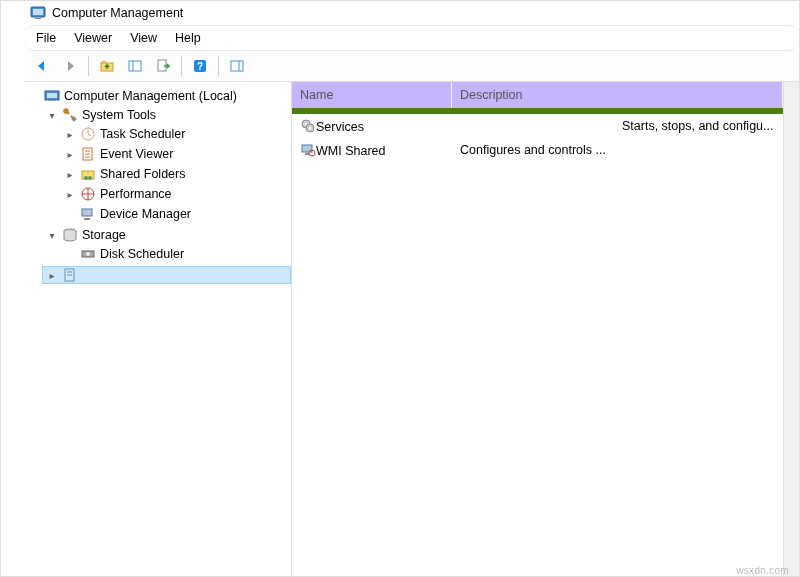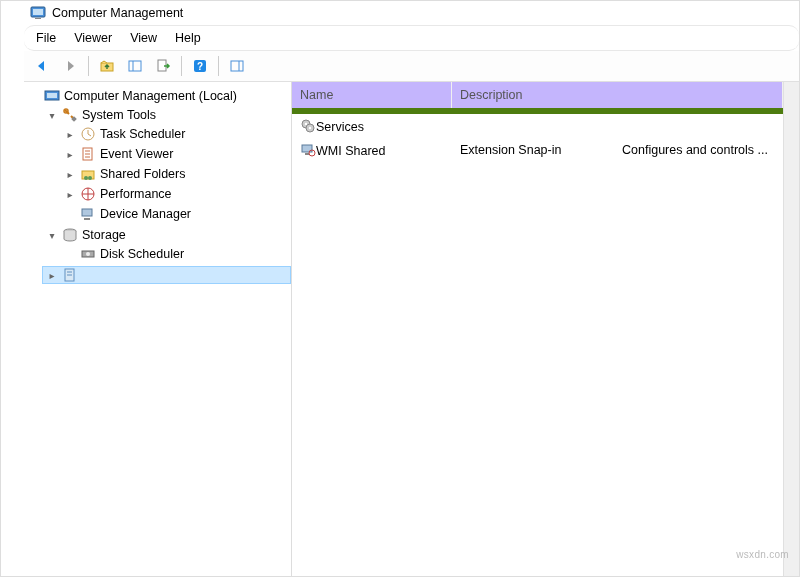--- a/index.html
+++ b/index.html
@@ -38,21 +38,21 @@
   .list-rows { flex: 1; overflow: auto; }
   .row { display: flex; align-items: center; padding: 2px 0; }
   .cell { padding: 2px 8px; white-space: nowrap; overflow: hidden; text-overflow: ellipsis; }
   .cell.name { width: 160px; display: flex; align-items: flex-end; }
   .cell.type { width: 162px; }
   .cell.desc { flex: 1; }
   .row-icon { width: 16px; height: 16px; display: inline-flex; align-items: center; justify-content: center; }
   
   .scrollbar-v { width: 16px; background: #f0f0f0; border-left: 1px solid #e0e0e0; }
   
-  .watermark { position: absolute; right: 10px; bottom: 16px; font-size: 10px; color: #bbb; letter-spacing: 0.3px; }
+  .watermark { position: absolute; right: 10px; bottom: 0; font-size: 10px; color: #bbb; letter-spacing: 0.3px; }
   .window { position: relative; padding-left: 23px; }
 </style>
 </head>
 <body>
 
 <div class="window">
 
   <div class="titlebar">
     <span class="tree-icon">
       <svg width="16" height="16" viewBox="0 0 16 16">
@@ -273,33 +273,33 @@
                     <svg width="16" height="16" viewBox="0 0 16 16">
                       <circle cx="6" cy="6" r="4" fill="#ccc" stroke="#888"></circle>
                       <circle cx="10" cy="10" r="4" fill="#ccc" stroke="#888"></circle>
                       <circle cx="6" cy="6" r="1.2" fill="#fff"></circle>
                       <circle cx="10" cy="10" r="1.2" fill="#fff"></circle>
                     </svg>
                   </span>
                 <span>Services</span>
               </div>
               <div class="cell type"></div>
+              <div class="cell desc">Starts, stops, and configu...</div>
             </div>
             <div class="row">
               <div class="cell name">
                 <span class="row-icon">
                     <svg width="16" height="16" viewBox="0 0 16 16">
                       <rect x="2" y="3" width="10" height="7" fill="#b0c8e0" stroke="#5a7a9a"></rect>
                       <rect x="5" y="11" width="4" height="2" fill="#888"></rect>
                       <circle cx="12" cy="11" r="3" fill="none" stroke="#c04040"></circle>
                     </svg>
                   </span>
                 <span>WMI Shared</span>
               </div>
-              <div class="cell type">Extension Snap-in</div>
               <div class="cell desc">Configures and controls ...</div>
             </div>
           </div>
         </div>
         <div class="scrollbar-v"></div>
       </div>
     </div>
   </div>
 
   <div class="watermark">wsxdn.com</div>

